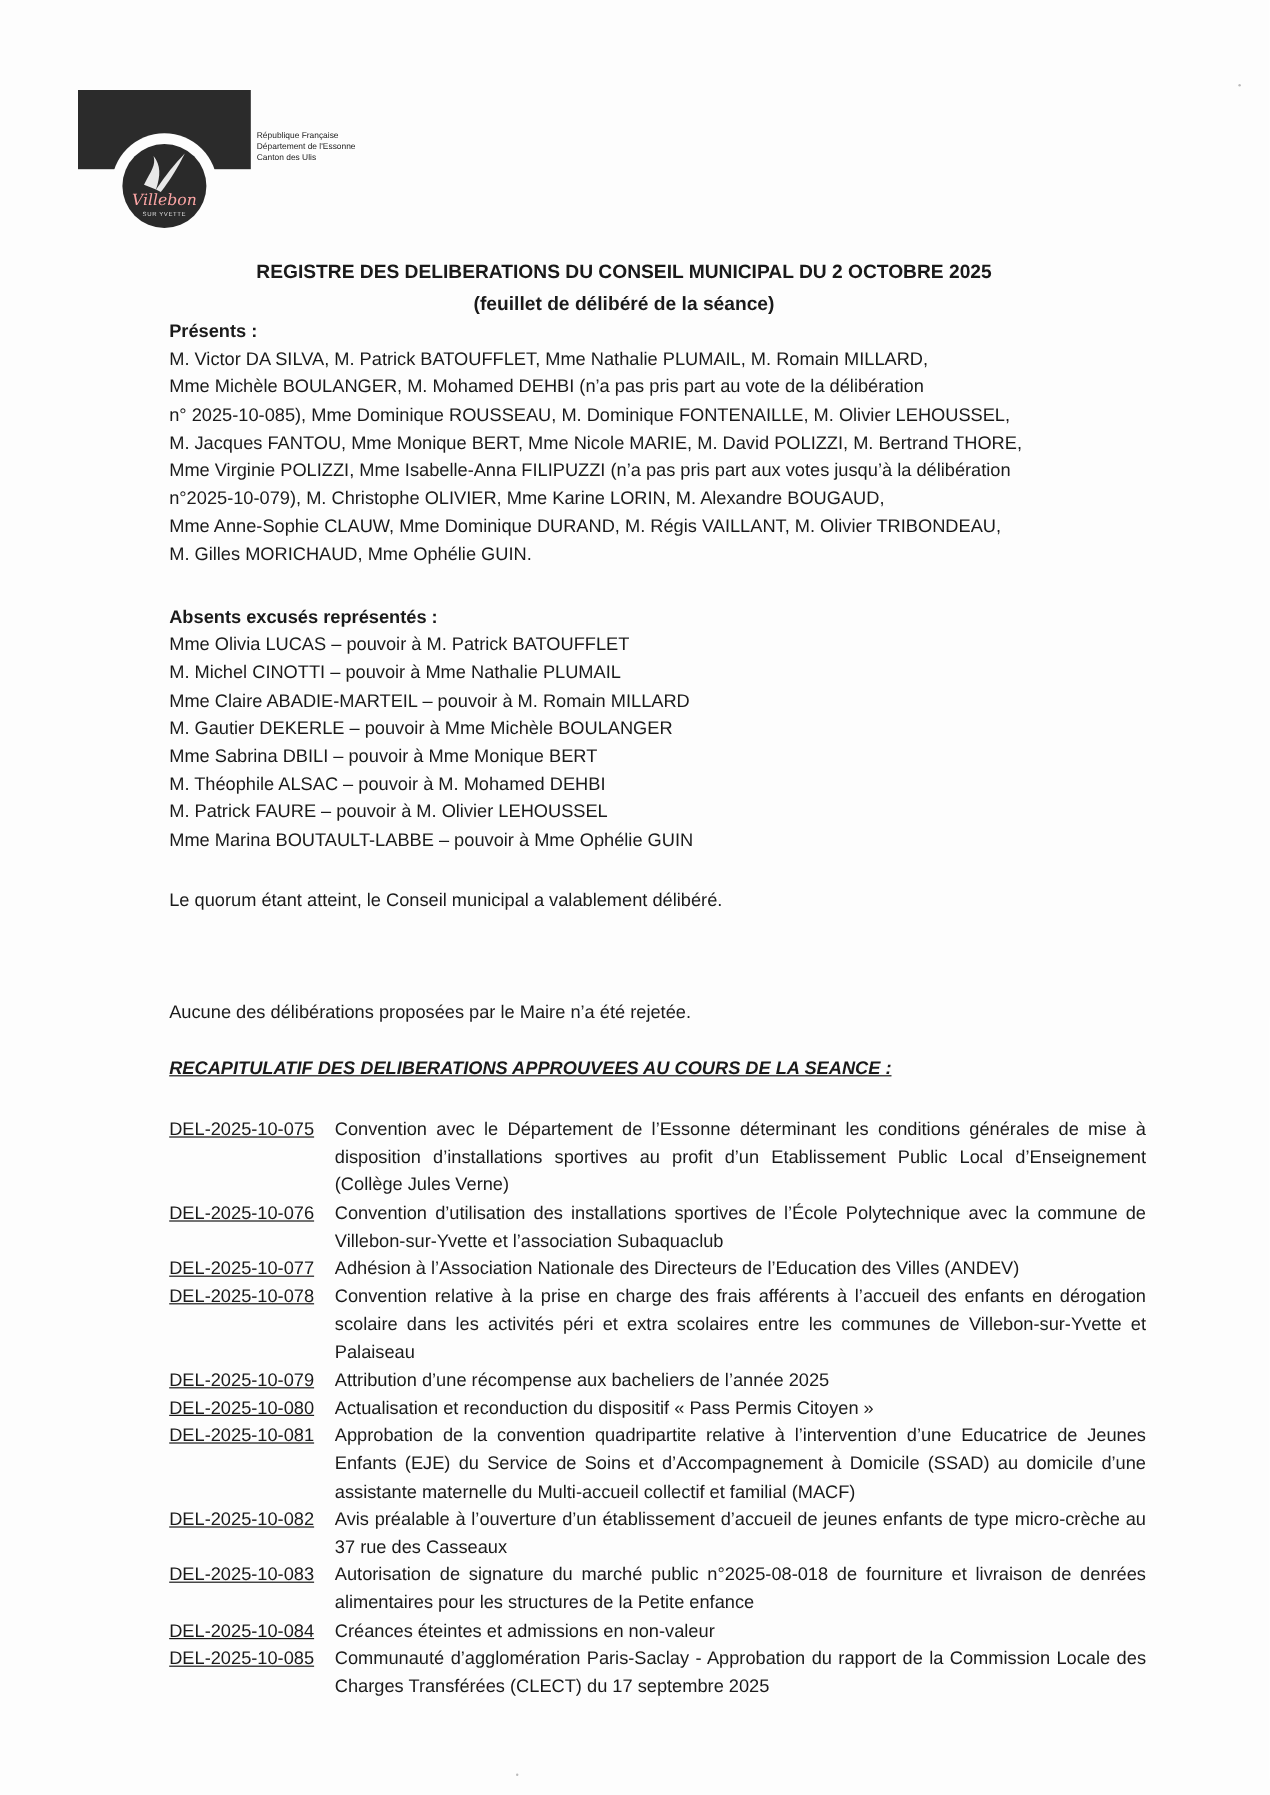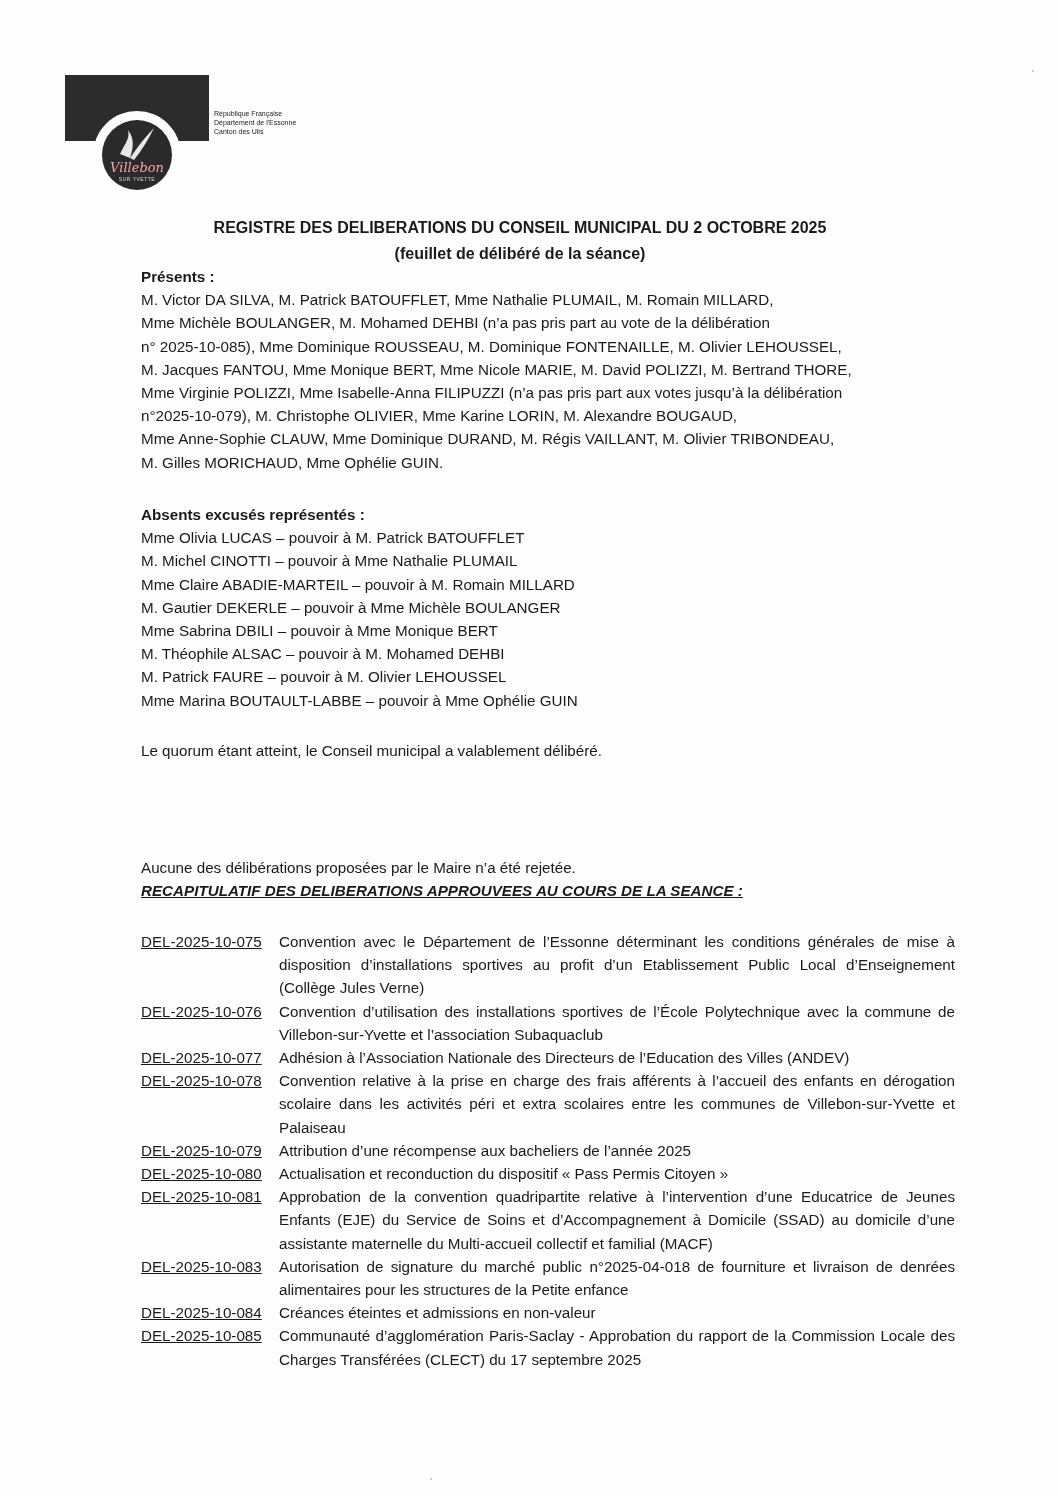--- a/index.html
+++ b/index.html
@@ -85,21 +85,21 @@
     <div>M. Michel CINOTTI – pouvoir à Mme Nathalie PLUMAIL</div>
     <div>Mme Claire ABADIE-MARTEIL – pouvoir à M. Romain MILLARD</div>
     <div>M. Gautier DEKERLE – pouvoir à Mme Michèle BOULANGER</div>
     <div>Mme Sabrina DBILI – pouvoir à Mme Monique BERT</div>
     <div>M. Théophile ALSAC – pouvoir à M. Mohamed DEHBI</div>
     <div>M. Patrick FAURE – pouvoir à M. Olivier LEHOUSSEL</div>
     <div>Mme Marina BOUTAULT-LABBE – pouvoir à Mme Ophélie GUIN</div>
   </div>
 
   <div class="section" style="top:739px;">Le quorum étant atteint, le Conseil municipal a valablement délibéré.</div>
-  <div class="section" style="top:856px;">Aucune des délibérations proposées par le Maire n’a été rejetée.</div>
+  <div class="section" style="top:832px;">Aucune des délibérations proposées par le Maire n’a été rejetée.</div>
 
   <div class="section recap-heading" style="top:879px;font-style:italic;">RECAPITULATIF DES DELIBERATIONS APPROUVEES AU COURS DE LA SEANCE :</div>
 
   <div class="delib-list">
     <div class="delib-row">
       <span class="delib-code">DEL-2025-10-075</span>
       <span class="delib-text">Convention avec le Département de l’Essonne déterminant les conditions générales de mise à disposition d’installations sportives au profit d’un Etablissement Public Local d’Enseignement (Collège Jules Verne)</span>
     </div>
     <div class="delib-row">
       <span class="delib-code">DEL-2025-10-076</span>
@@ -119,22 +119,26 @@
     </div>
     <div class="delib-row">
       <span class="delib-code">DEL-2025-10-080</span>
       <span class="delib-text">Actualisation et reconduction du dispositif « Pass Permis Citoyen »</span>
     </div>
     <div class="delib-row">
       <span class="delib-code">DEL-2025-10-081</span>
       <span class="delib-text">Approbation de la convention quadripartite relative à l’intervention d’une Educatrice de Jeunes Enfants (EJE) du Service de Soins et d’Accompagnement à Domicile (SSAD) au domicile d’une assistante maternelle du Multi-accueil collectif et familial (MACF)</span>
     </div>
     <div class="delib-row">
+      <span class="delib-code">DEL-2025-10-082</span>
+      <span class="delib-text">Avis préalable à l’ouverture d’un établissement d’accueil de jeunes enfants de type micro-crèche au 37 rue des Casseaux</span>
+    </div>
+    <div class="delib-row">
       <span class="delib-code">DEL-2025-10-083</span>
-      <span class="delib-text">Autorisation de signature du marché public n°2025-04-018 de fourniture et livraison de denrées alimentaires pour les structures de la Petite enfance</span>
+      <span class="delib-text">Autorisation de signature du marché public n°2025-08-018 de fourniture et livraison de denrées alimentaires pour les structures de la Petite enfance</span>
     </div>
     <div class="delib-row">
       <span class="delib-code">DEL-2025-10-084</span>
       <span class="delib-text">Créances éteintes et admissions en non-valeur</span>
     </div>
     <div class="delib-row">
       <span class="delib-code">DEL-2025-10-085</span>
       <span class="delib-text">Communauté d’agglomération Paris-Saclay - Approbation du rapport de la Commission Locale des Charges Transférées (CLECT) du 17 septembre 2025</span>
     </div>
   </div>

